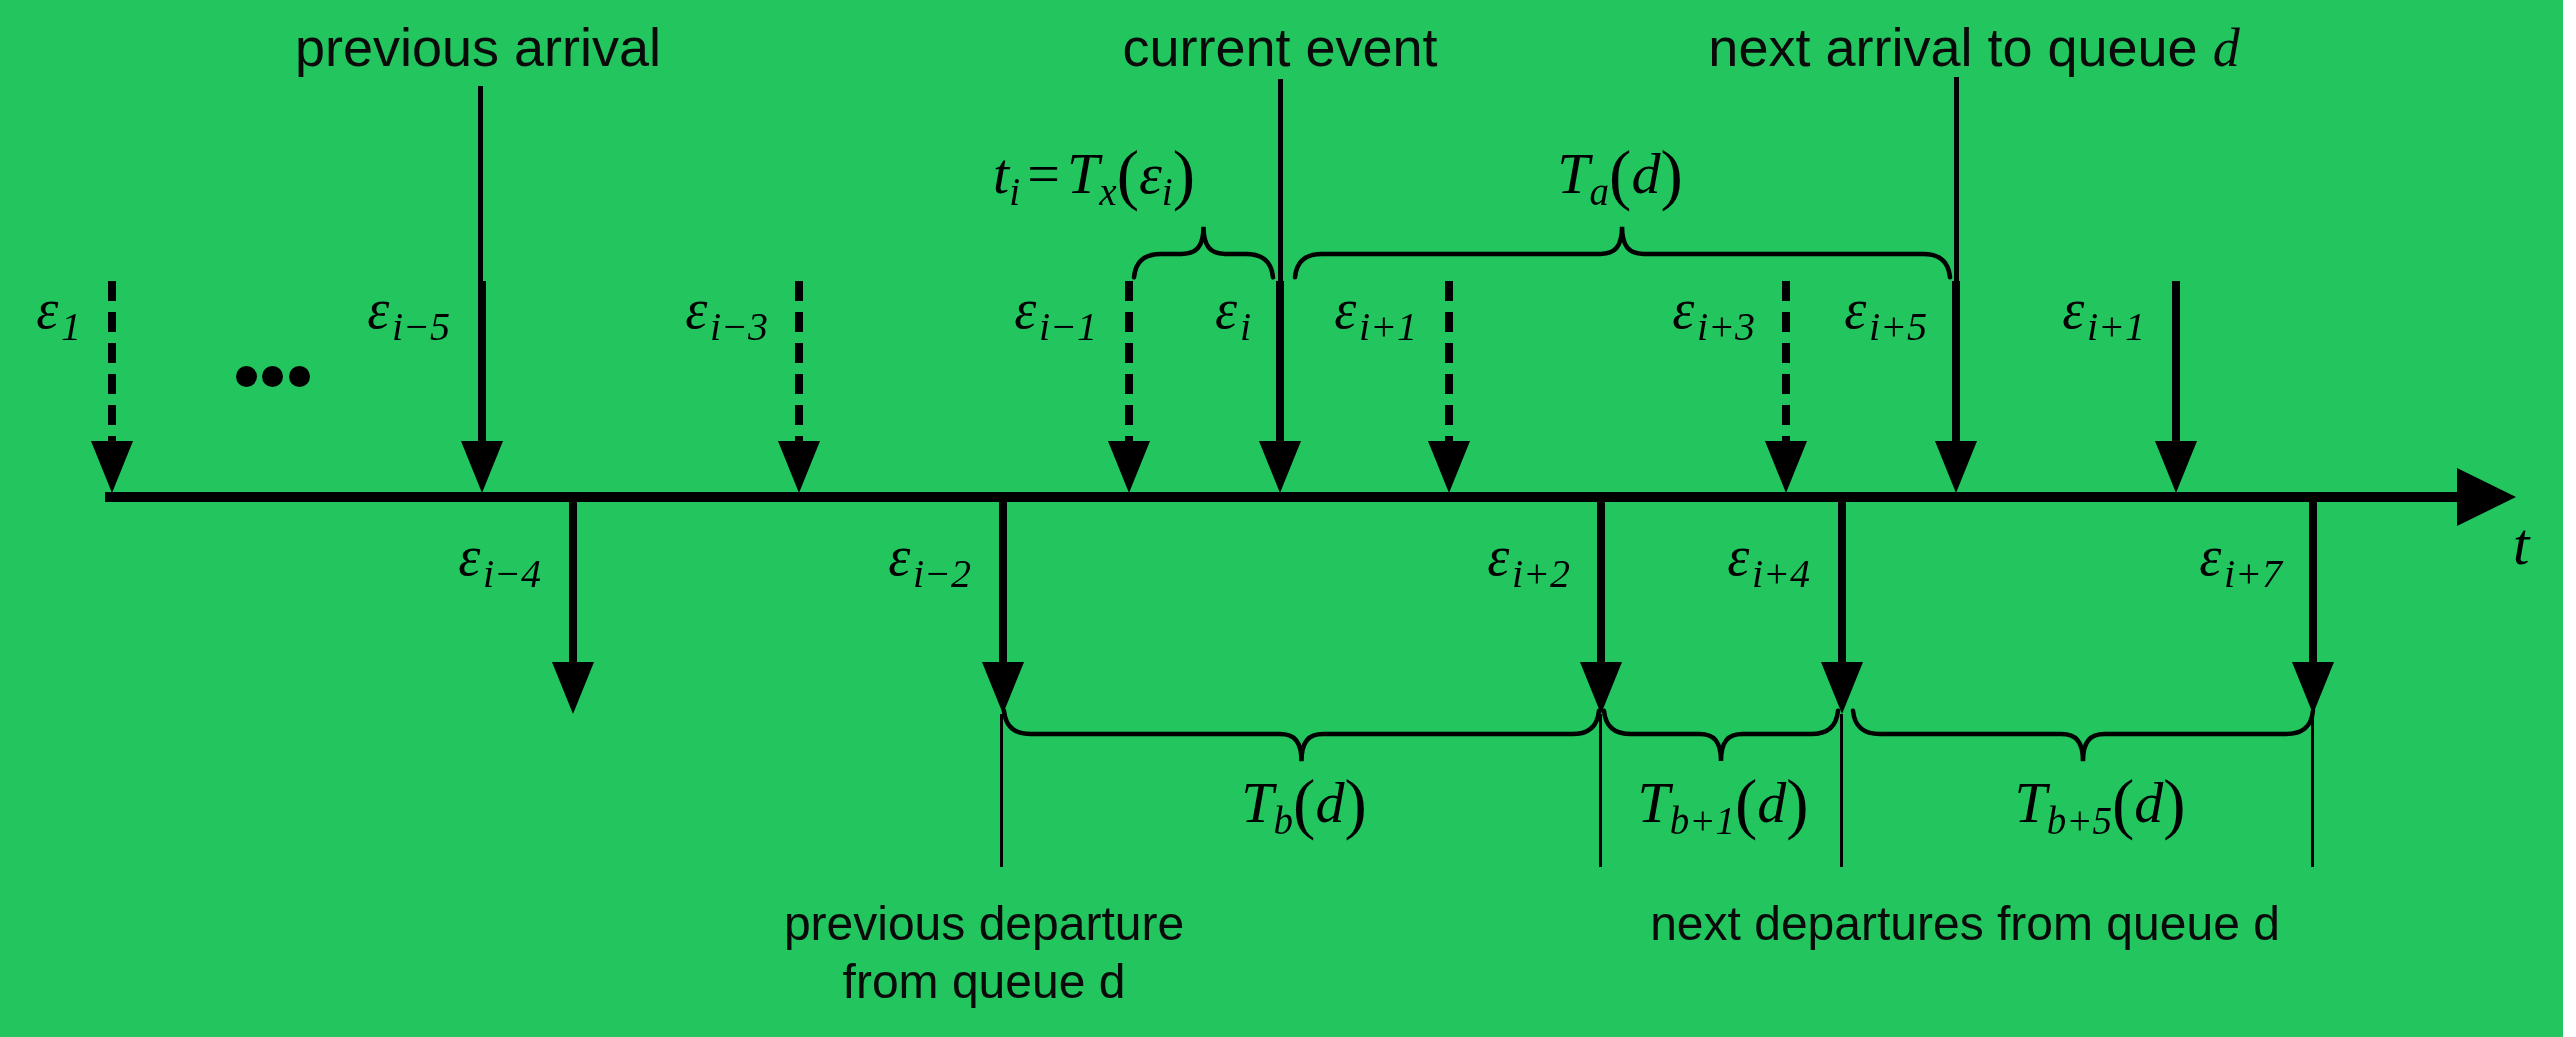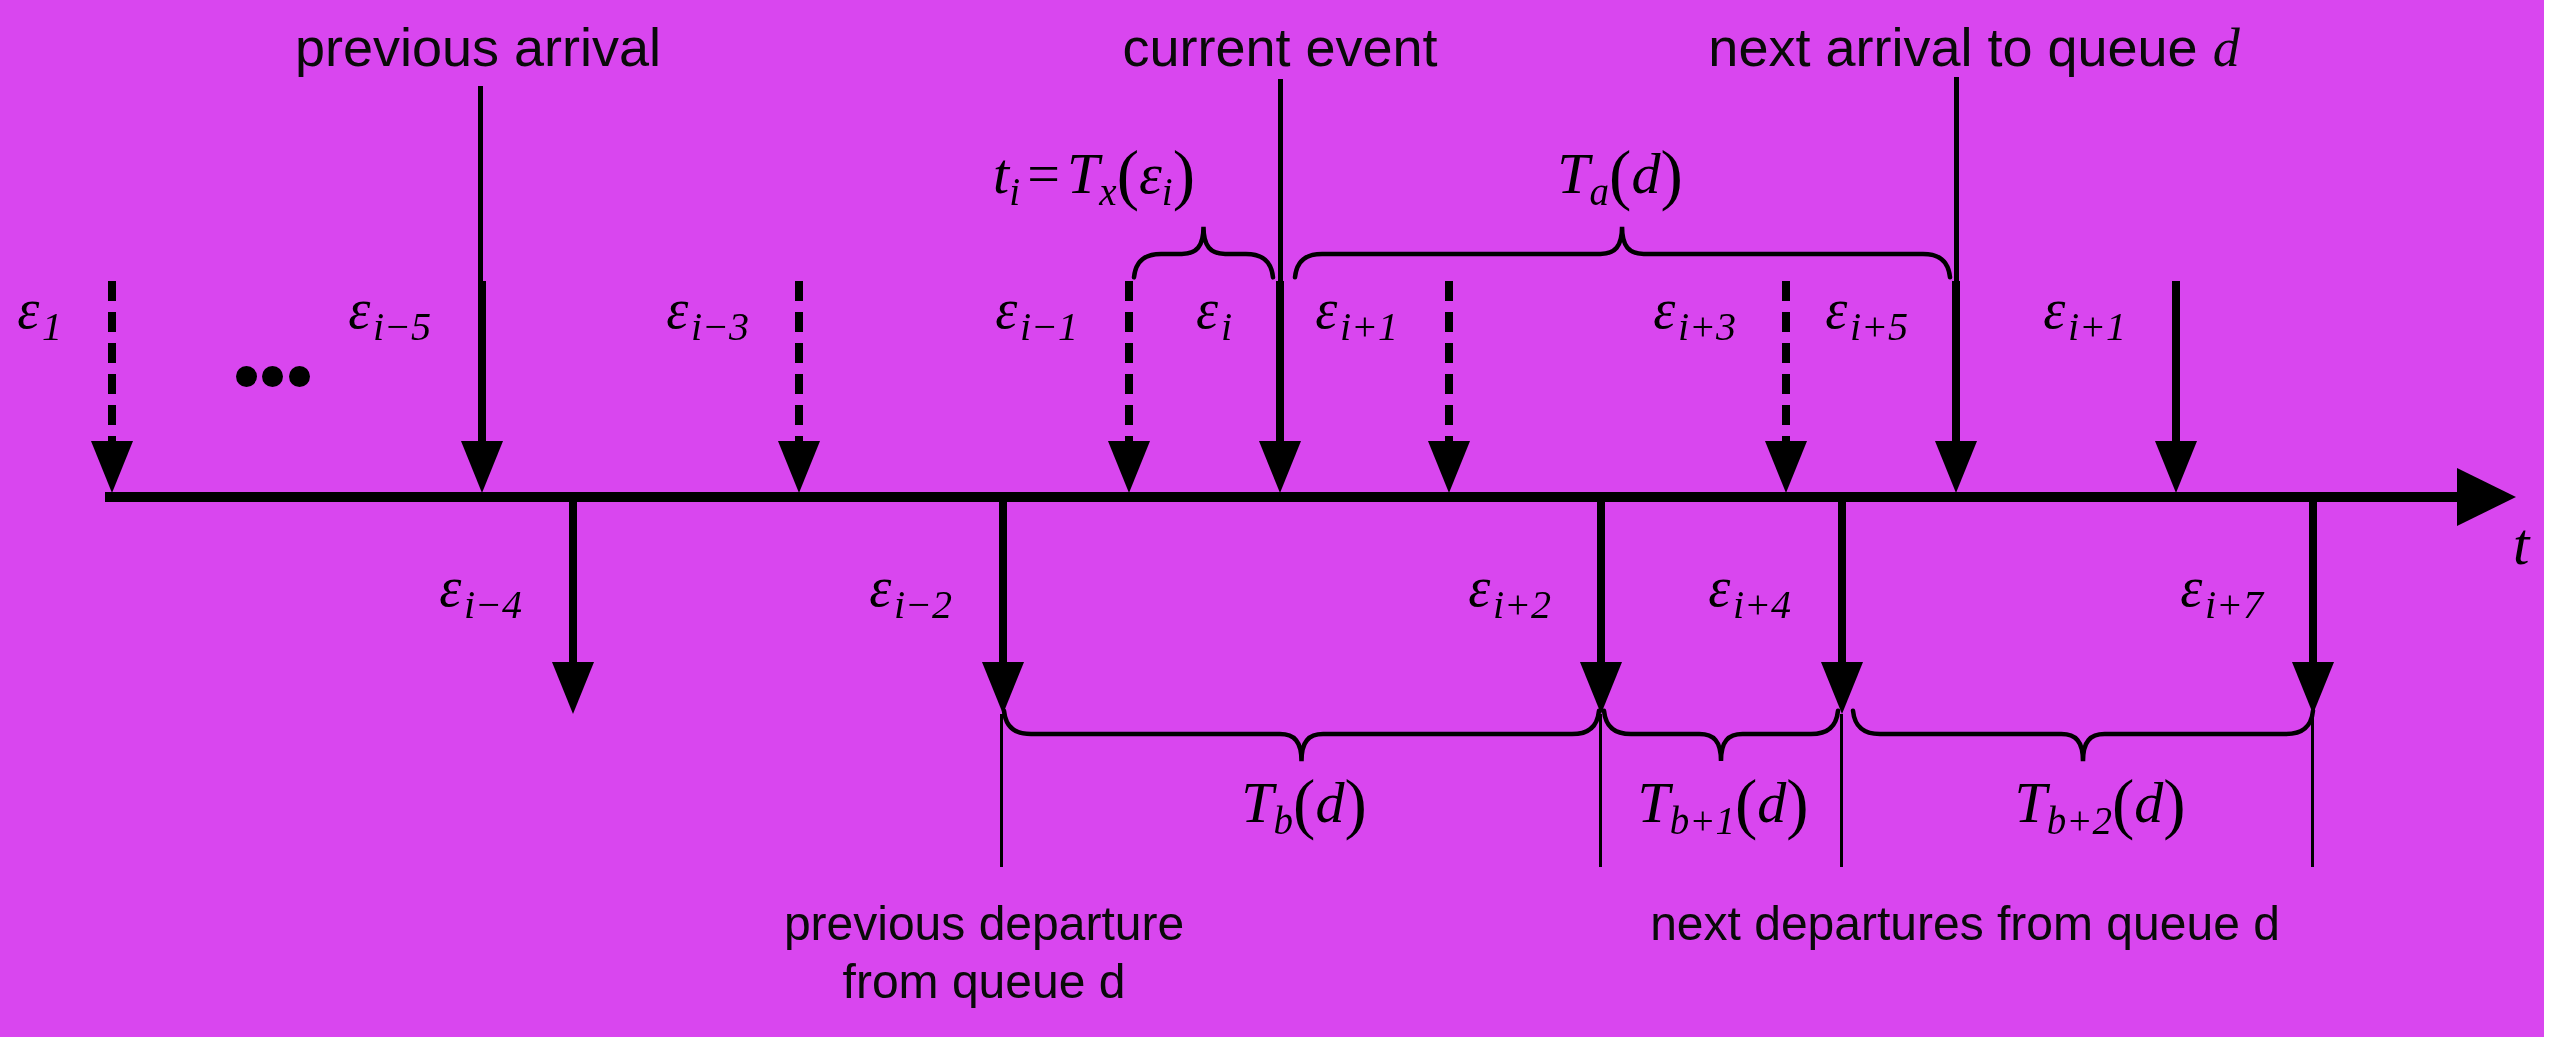--- a/index.html
+++ b/index.html
@@ -1,32 +1,32 @@
 <!DOCTYPE html>
 <html style="font-size:14.4px"><head>
 <meta charset="utf-8">
 <style>
   html,body{margin:0;padding:0;background:#fff;}
-  .canvas{position:relative;width:2544px;height:1037px;background:#d946ef;overflow:hidden;
-          font-family:"Liberation Sans",sans-serif;color:#0a0a0a;}
+  .canvas{position:relative;width:2544px;height:1037px;background:#22c55e;overflow:hidden;
+          font-family:"Liberation Sans",sans-serif;color:#0a0a0a;padding-left:19px;}
 
   
   .toplabel{position:absolute;top:18px;transform:translateX(-50%);font-size:54px;line-height:58px;
             white-space:nowrap;color:#0a0a0a;}
   .toplabel .it{font-family:"Liberation Serif",serif;font-style:italic;}
   .botlabel{position:absolute;transform:translateX(-50%);font-size:48px;line-height:56px;
             white-space:nowrap;color:#0a0a0a;}
 
   
   .leader{position:absolute;width:4.5px;background:#000;}
 
   
   .eps-label{position:absolute;top:278px;font-family:"Liberation Serif",serif;font-style:italic;
              font-size:56px;line-height:63px;white-space:nowrap;color:#000;}
-  .eps-label.below{top:556px;}
+  .eps-label.below{top:525px;}
   .eps-label .sub{font-size:40px;vertical-align:-0.30em;margin-left:2.7px;}
 
   
   .math{position:absolute;transform:translateX(-50%);font-family:"Liberation Serif",serif;
         font-style:italic;font-size:58px;line-height:65px;white-space:nowrap;color:#000;}
   .math .sub{font-size:39px;vertical-align:-0.32em;}
   .math .paren{font-style:normal;font-size:67px;vertical-align:-0.06em;}
   .math .eq{font-style:normal;margin:0 7.2px;}
 
   
@@ -175,20 +175,20 @@
   </svg>
   <svg class="brace" style="left:1604px;top:707px" width="234" height="56" viewBox="0 0 260 62">
     <path d="M0,4 C2,24 14,30 30,30 H106 C122,30 130,38 130,60 C130,38 138,30 154,30 H230 C246,30 258,24 260,4"></path>
   </svg>
   <svg class="brace" style="left:1853px;top:707px" width="460" height="56" viewBox="0 0 510 62">
     <path d="M0,4 C2,24 14,30 30,30 H231 C247,30 255,38 255,60 C255,38 263,30 279,30 H480 C496,30 508,24 510,4"></path>
   </svg>
 
   <div class="math" style="left:1304px;top:770px"><span>T</span><span class="sub">b</span><span class="paren">(</span><span>d</span><span class="paren">)</span></div>
   <div class="math" style="left:1723px;top:770px"><span>T</span><span class="sub">b+1</span><span class="paren">(</span><span>d</span><span class="paren">)</span></div>
-  <div class="math" style="left:2100px;top:770px"><span>T</span><span class="sub">b+2</span><span class="paren">(</span><span>d</span><span class="paren">)</span></div>
+  <div class="math" style="left:2100px;top:770px"><span>T</span><span class="sub">b+5</span><span class="paren">(</span><span>d</span><span class="paren">)</span></div>
 
   <div class="botlabel" style="left:984px;top:896px">previous departure</div>
   <div class="botlabel" style="left:984px;top:954px">from queue d</div>
   <div class="botlabel" style="left:1965px;top:896px">next departures from queue d</div>
 
 </div>
 
 
 </body></html>

